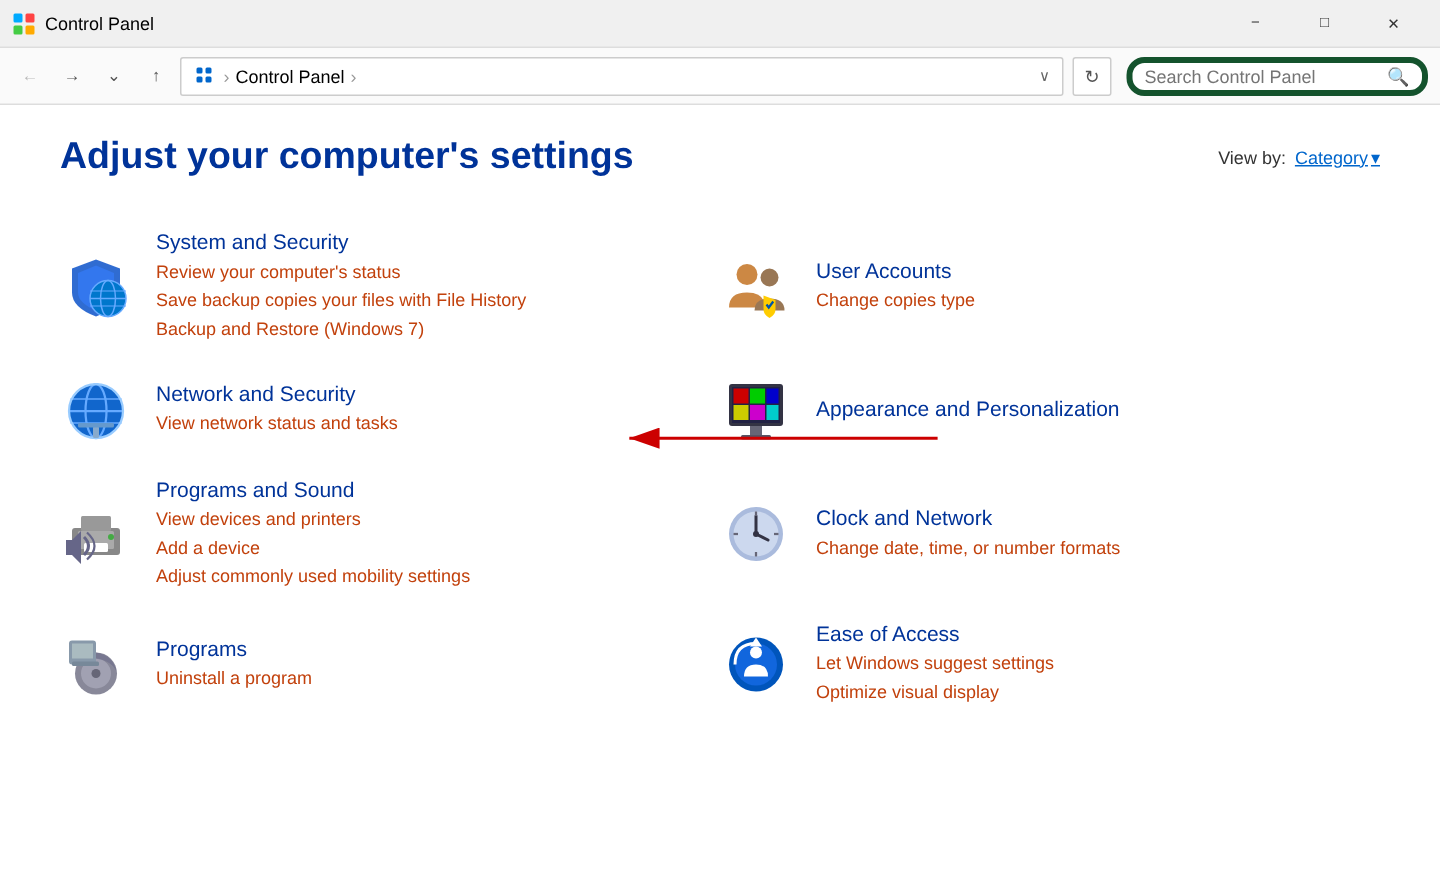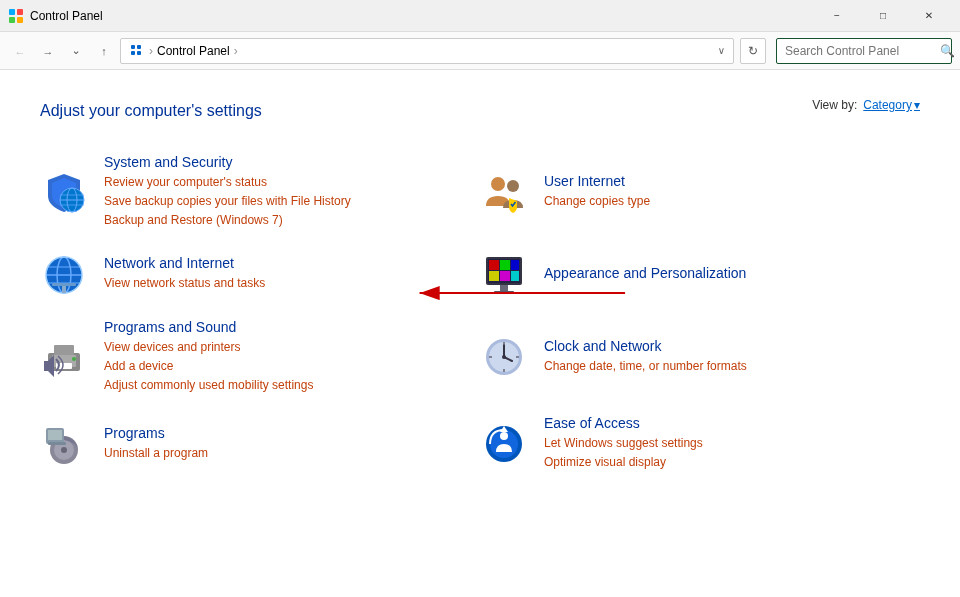--- a/index.html
+++ b/index.html
@@ -106,28 +106,28 @@
       justify-content: center;
       border: 1px solid #ccc;
       background: #fff;
       cursor: pointer;
       font-size: 12px;
       color: #555;
       border-radius: 2px;
       margin-left: 2px;
     }
     .search-box {
-      width: 176px;
+      width: 201px;
       height: 26px;
-      border: 1px solid #14532d;
+      border: 4px solid #14532d;
       background: #fff;
       display: flex;
       align-items: center;
       padding: 0 8px;
-      border-radius: 2px;
+      border-radius: 12px;
       margin-left: 6px;
     }
     .search-box input {
       border: none;
       outline: none;
       flex: 1;
       font-size: 12px;
       color: #999;
       background: transparent;
     }
@@ -145,24 +145,23 @@
       overflow-y: auto;
     }
 
     .page-header {
       display: flex;
       align-items: center;
       justify-content: space-between;
       margin-bottom: 24px;
     }
     .page-title {
-      font-size: 16px;
-      font-weight: 400;
+      font-size: 25px;
+      font-weight: 700;
       color: #003399;
-      margin-top: 12px;
     }
     .view-by {
       display: flex;
       gap: 6px;
       font-size: 12px;
       color: #333;
     }
     .view-by-label { color: #333; }
     .view-by-value {
       color: #0066cc;
@@ -310,41 +309,41 @@
           <circle cx="17" cy="14" r="7" fill="#cc8844"></circle>
           <path d="M5 36 Q5 26 17 26 Q29 26 29 36" fill="#cc8844"></path>
           <circle cx="32" cy="16" r="6" fill="#997755"></circle>
           <path d="M22 38 Q22 30 32 30 Q42 30 42 38" fill="#997755"></path>
 
           <path d="M28 28 L36 31 L36 37 Q36 41 32 43 Q28 41 28 37 Z" fill="#ffcc00"></path>
           <path d="M30 34 L31.5 36 L34.5 32" fill="none" stroke="#0055aa" stroke-width="1.5"></path>
         </svg>
       </div>
       <div class="panel-text">
-        <div class="panel-heading">User Internet</div>
+        <div class="panel-heading">User Accounts</div>
         <a class="panel-link">Change copies type</a>
       </div>
     </div>
 
     <div class="panel-item">
       <div class="panel-icon">
         <svg width="44" height="44" viewBox="0 0 44 44">
           <circle cx="22" cy="22" r="18" fill="#1166cc"></circle>
           <ellipse cx="22" cy="22" rx="7" ry="18" fill="none" stroke="#66aaff" stroke-width="1.5"></ellipse>
           <line x1="4" y1="22" x2="40" y2="22" stroke="#66aaff" stroke-width="1.5"></line>
           <line x1="5" y1="14" x2="39" y2="14" stroke="#66aaff" stroke-width="1"></line>
           <line x1="5" y1="30" x2="39" y2="30" stroke="#66aaff" stroke-width="1"></line>
           <circle cx="22" cy="22" r="18" fill="none" stroke="#99ccff" stroke-width="1.5"></circle>
 
           <rect x="20" y="32" width="4" height="8" fill="#88aacc" rx="1"></rect>
           <rect x="10" y="30" width="24" height="3" fill="#6699cc" rx="1"></rect>
         </svg>
       </div>
       <div class="panel-text">
-        <div class="panel-heading">Network and Internet</div>
+        <div class="panel-heading">Network and Security</div>
         <a class="panel-link">View network status and tasks</a>
       </div>
     </div>
 
     <div class="panel-item">
       <div class="panel-icon">
         <svg width="44" height="44" viewBox="0 0 44 44">
 
           <rect x="4" y="4" width="36" height="28" rx="2" fill="#334"></rect>
           <rect x="6" y="6" width="32" height="24" fill="#222244"></rect>

